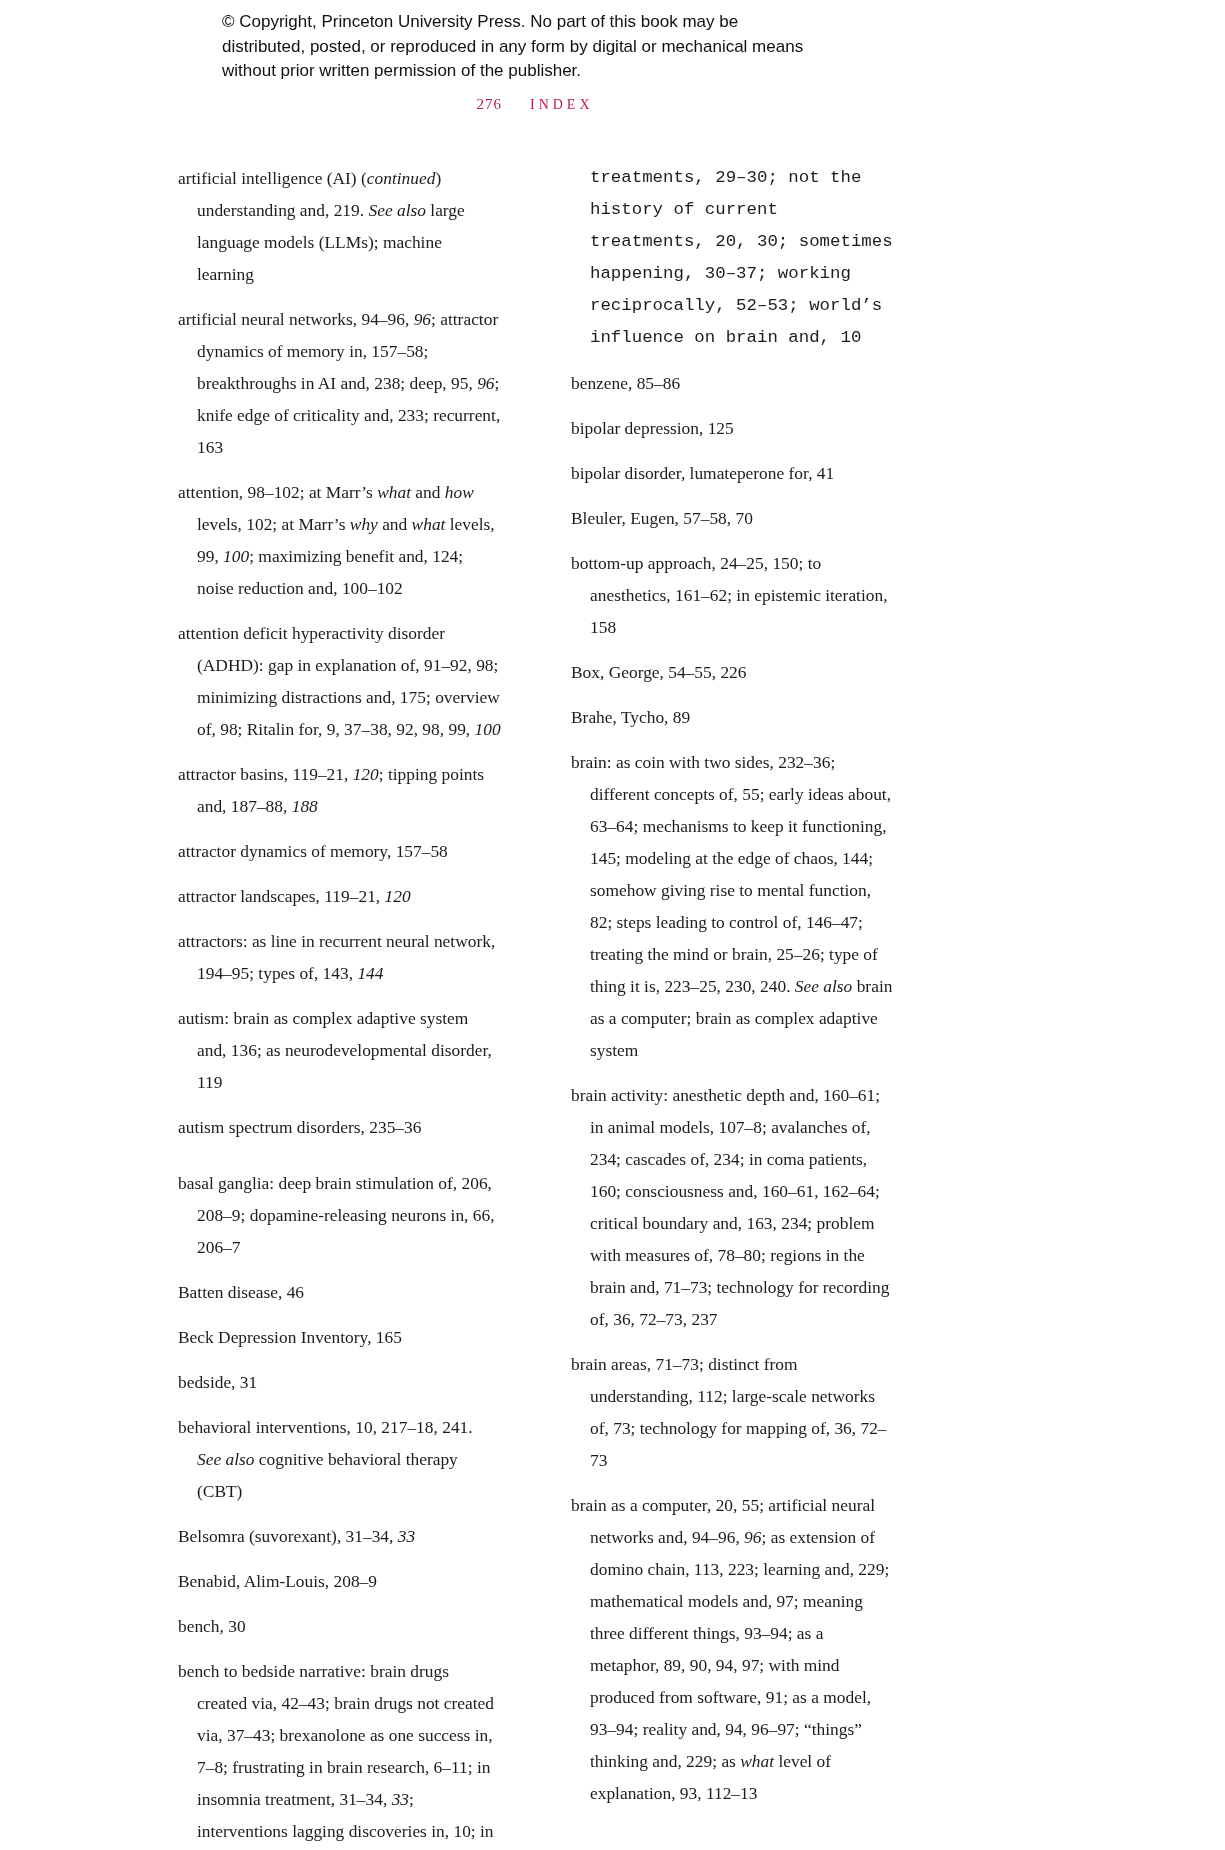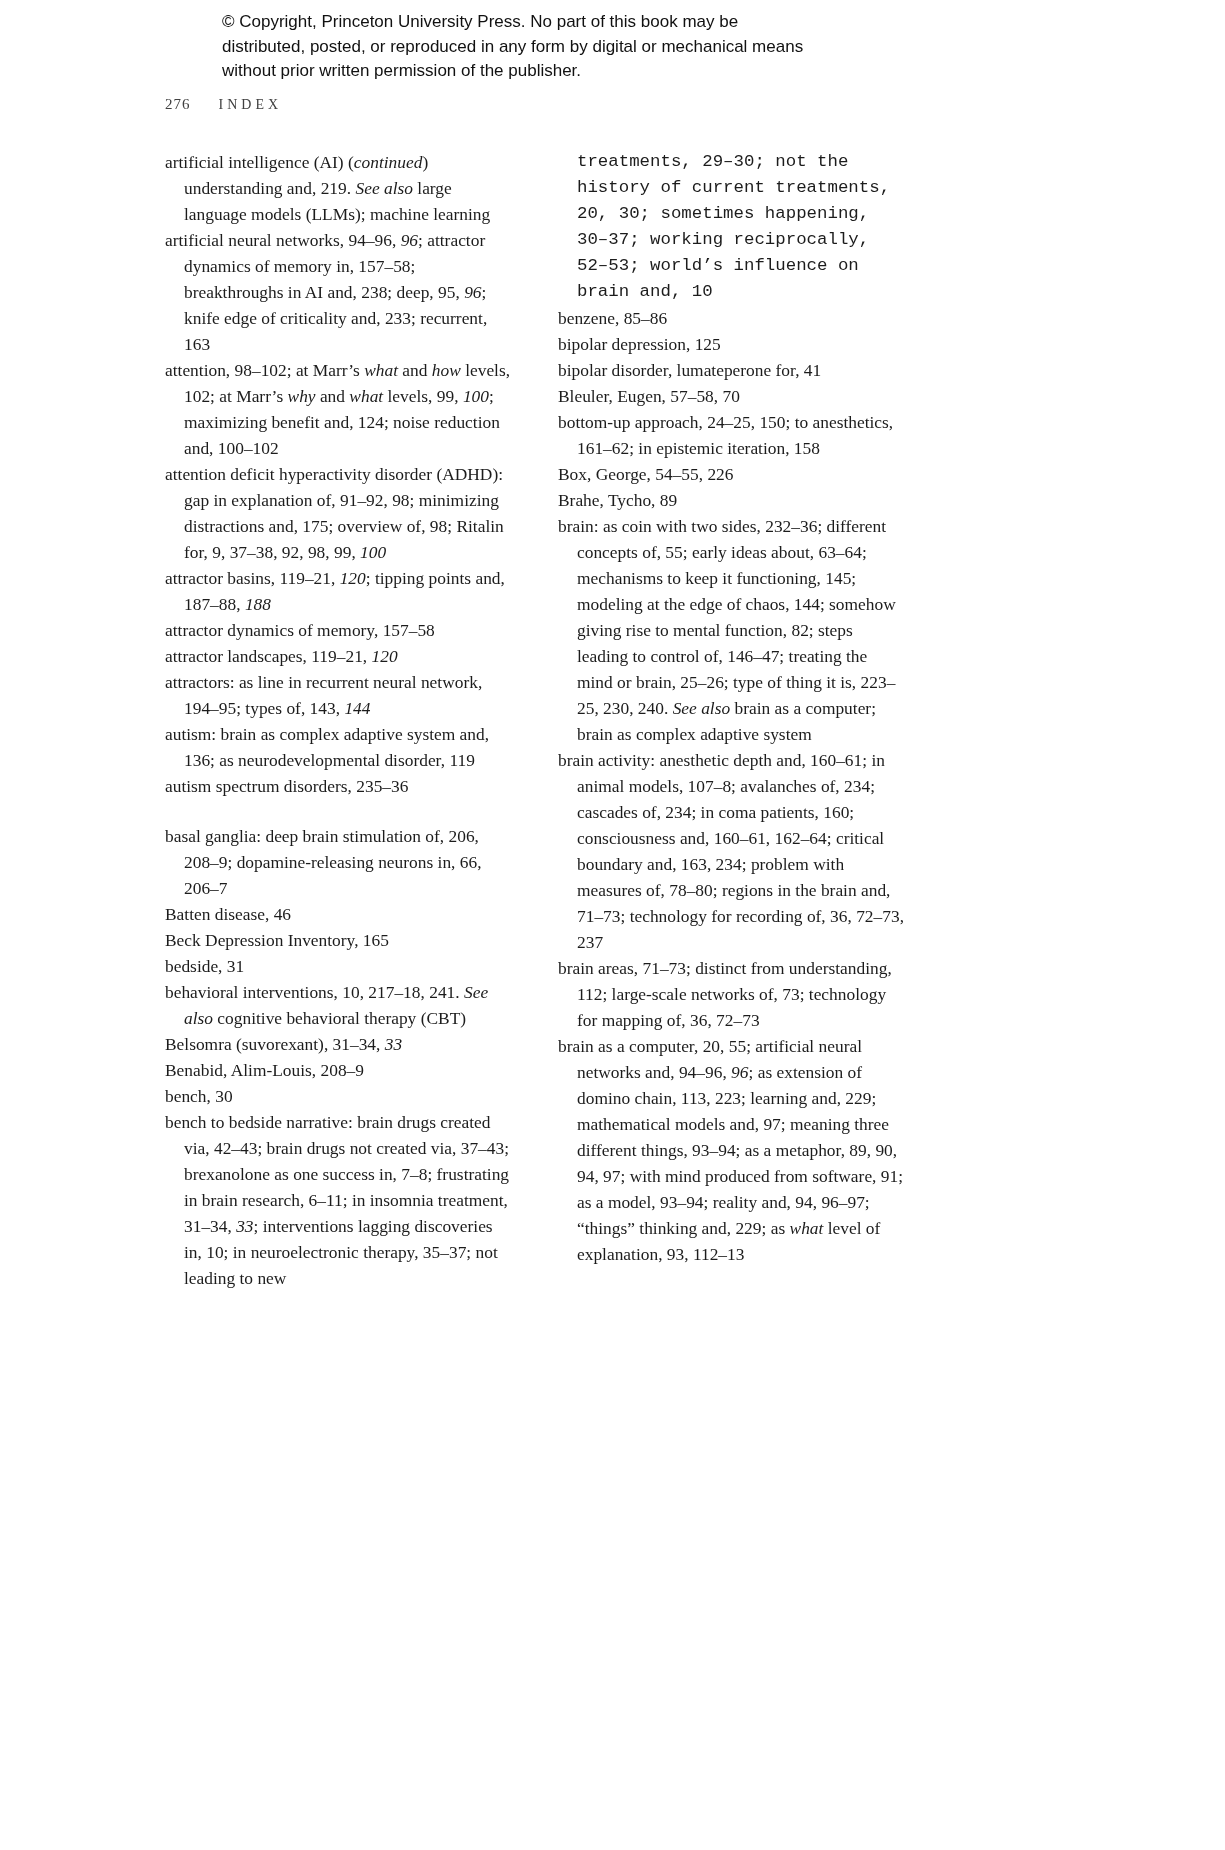--- a/index.html
+++ b/index.html
@@ -24,23 +24,23 @@
     font-family: "Liberation Sans", sans-serif;
     font-size: 17px;
     line-height: 24.5px;
     color: #111111;
   }
   .running-head {
     position: absolute;
     left: 165px;
     top: 96px;
     width: 740px;
-    text-align: left;
+    text-align: center;
     font-size: 15px;
-    color: #404040;
+    color: #be185d;
   }
   .running-head .page-number {
     margin-right: 28px;
     letter-spacing: 1px;
   }
   .running-head .head-title {
     font-size: 14px;
     letter-spacing: 4px;
   }
   .columns {
@@ -49,23 +49,23 @@
     top: 149px;
     width: 742px;
     display: flex;
     gap: 44px;
   }
   .col {
     width: 349px;
     flex: 0 0 349px;
   }
   .entry {
-    margin: 0;
+    margin: 13px;
     font-size: 17.4px;
-    line-height: 26px;
+    line-height: 32px;
     padding-left: 19px;
     text-indent: -19px;
     text-align: left;
   }
   .entry.continuation {
     text-indent: 0;
     font-family: Liberation Mono, monospace;
   }
   .entry.section-break {
     margin-top: 24.3px;

